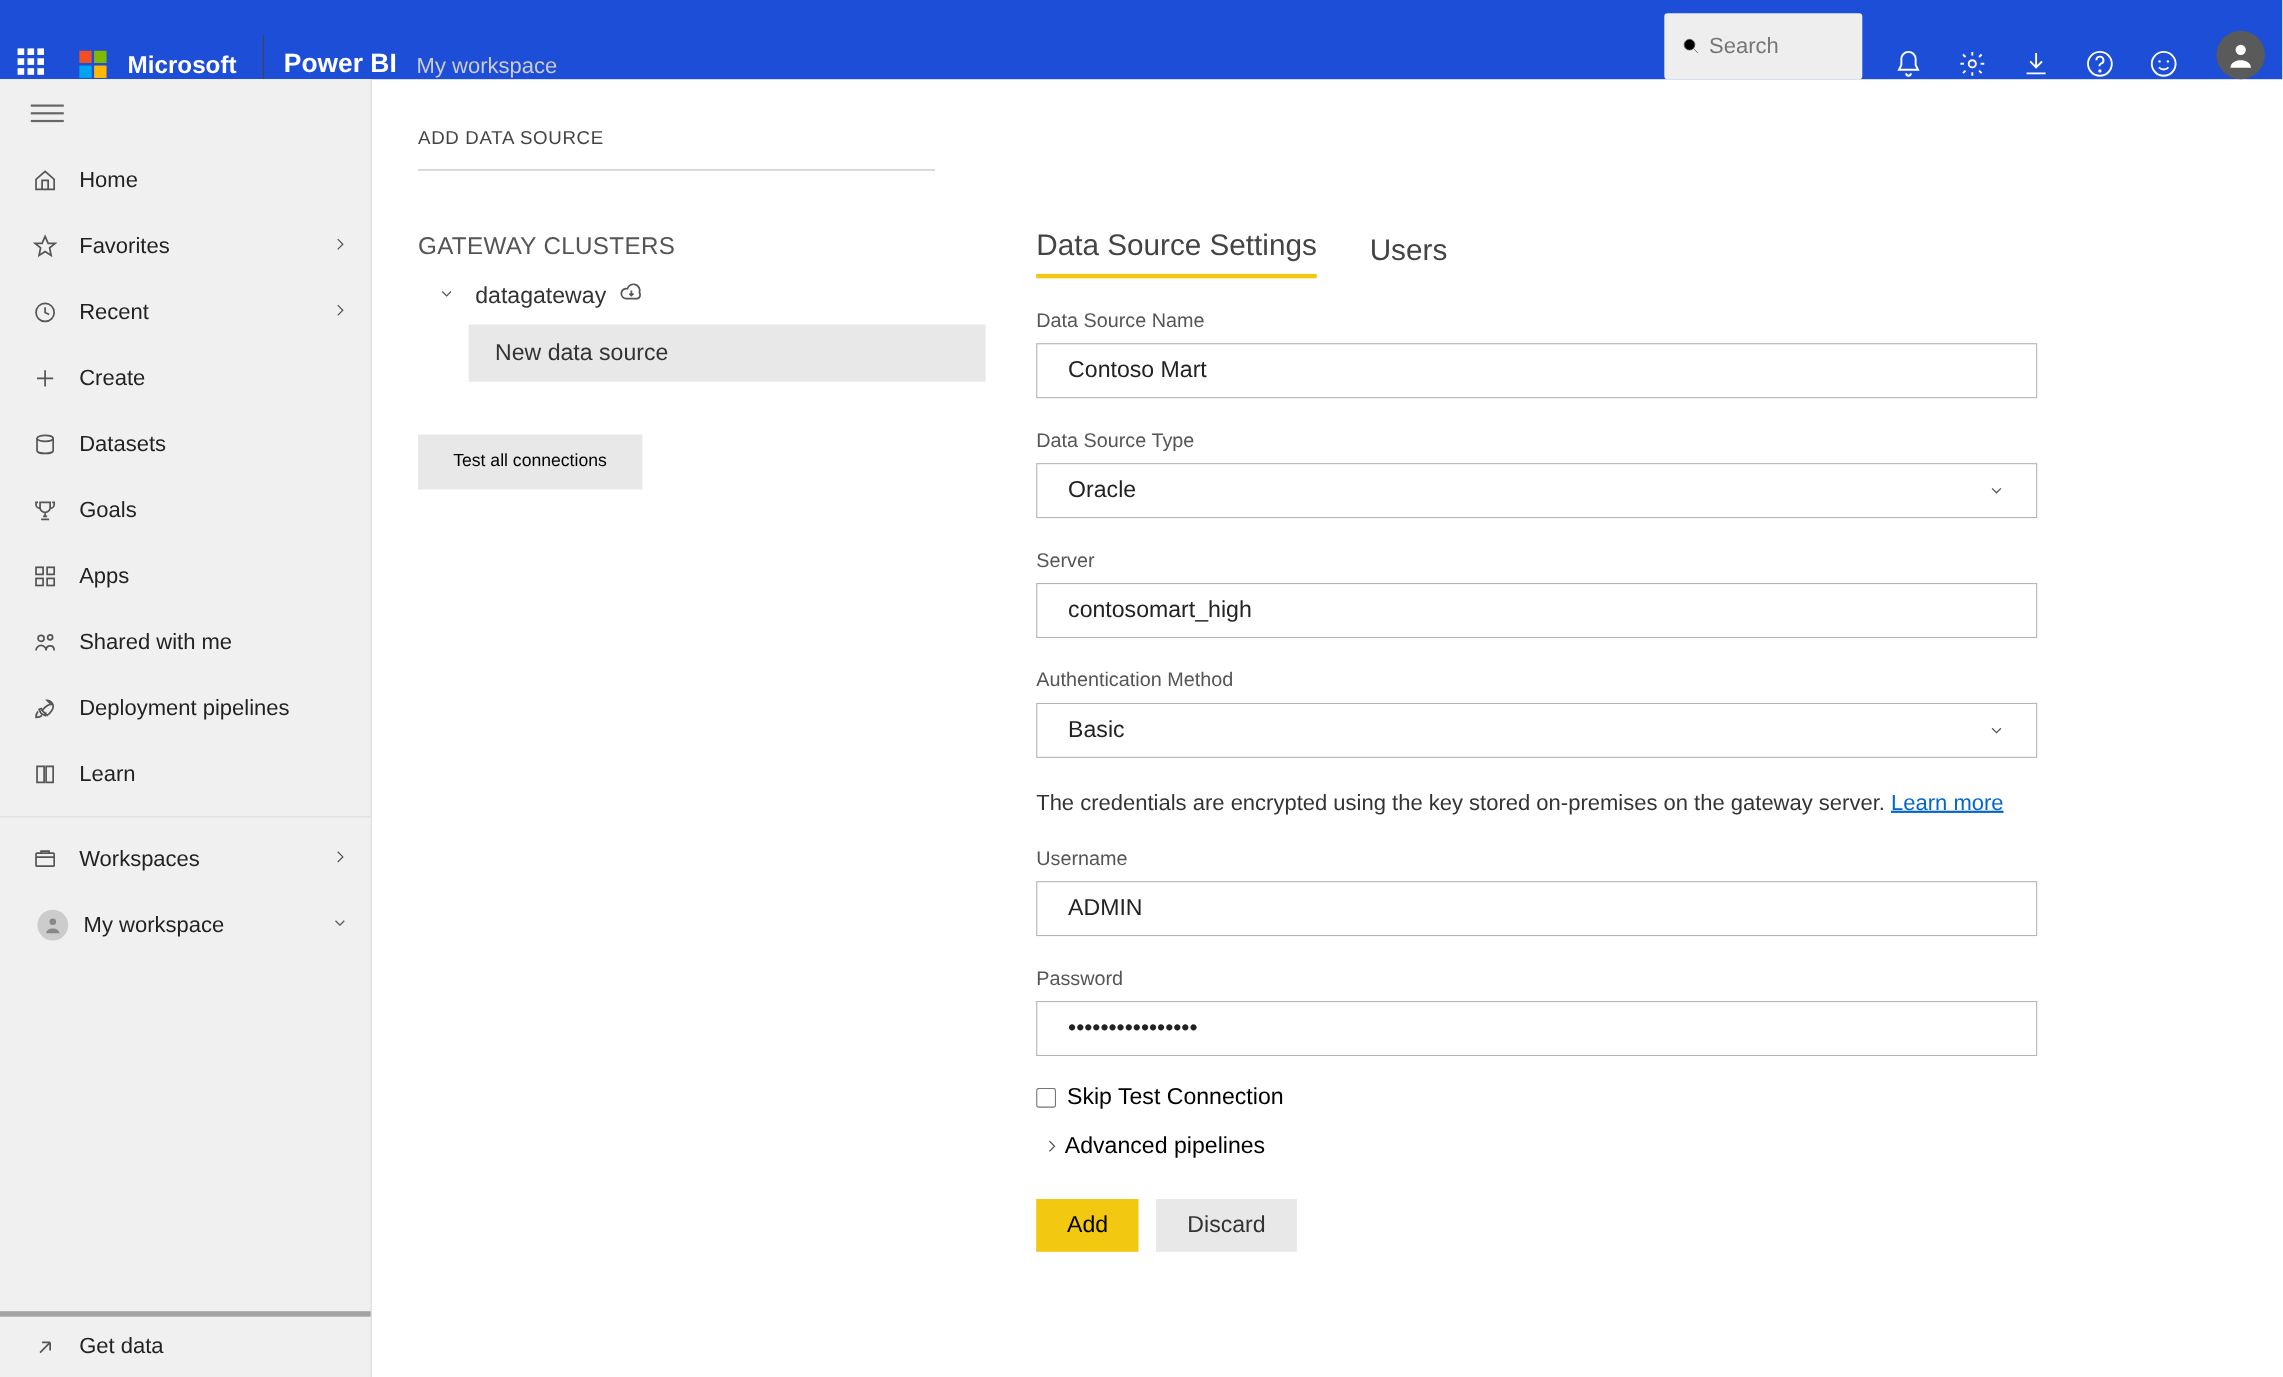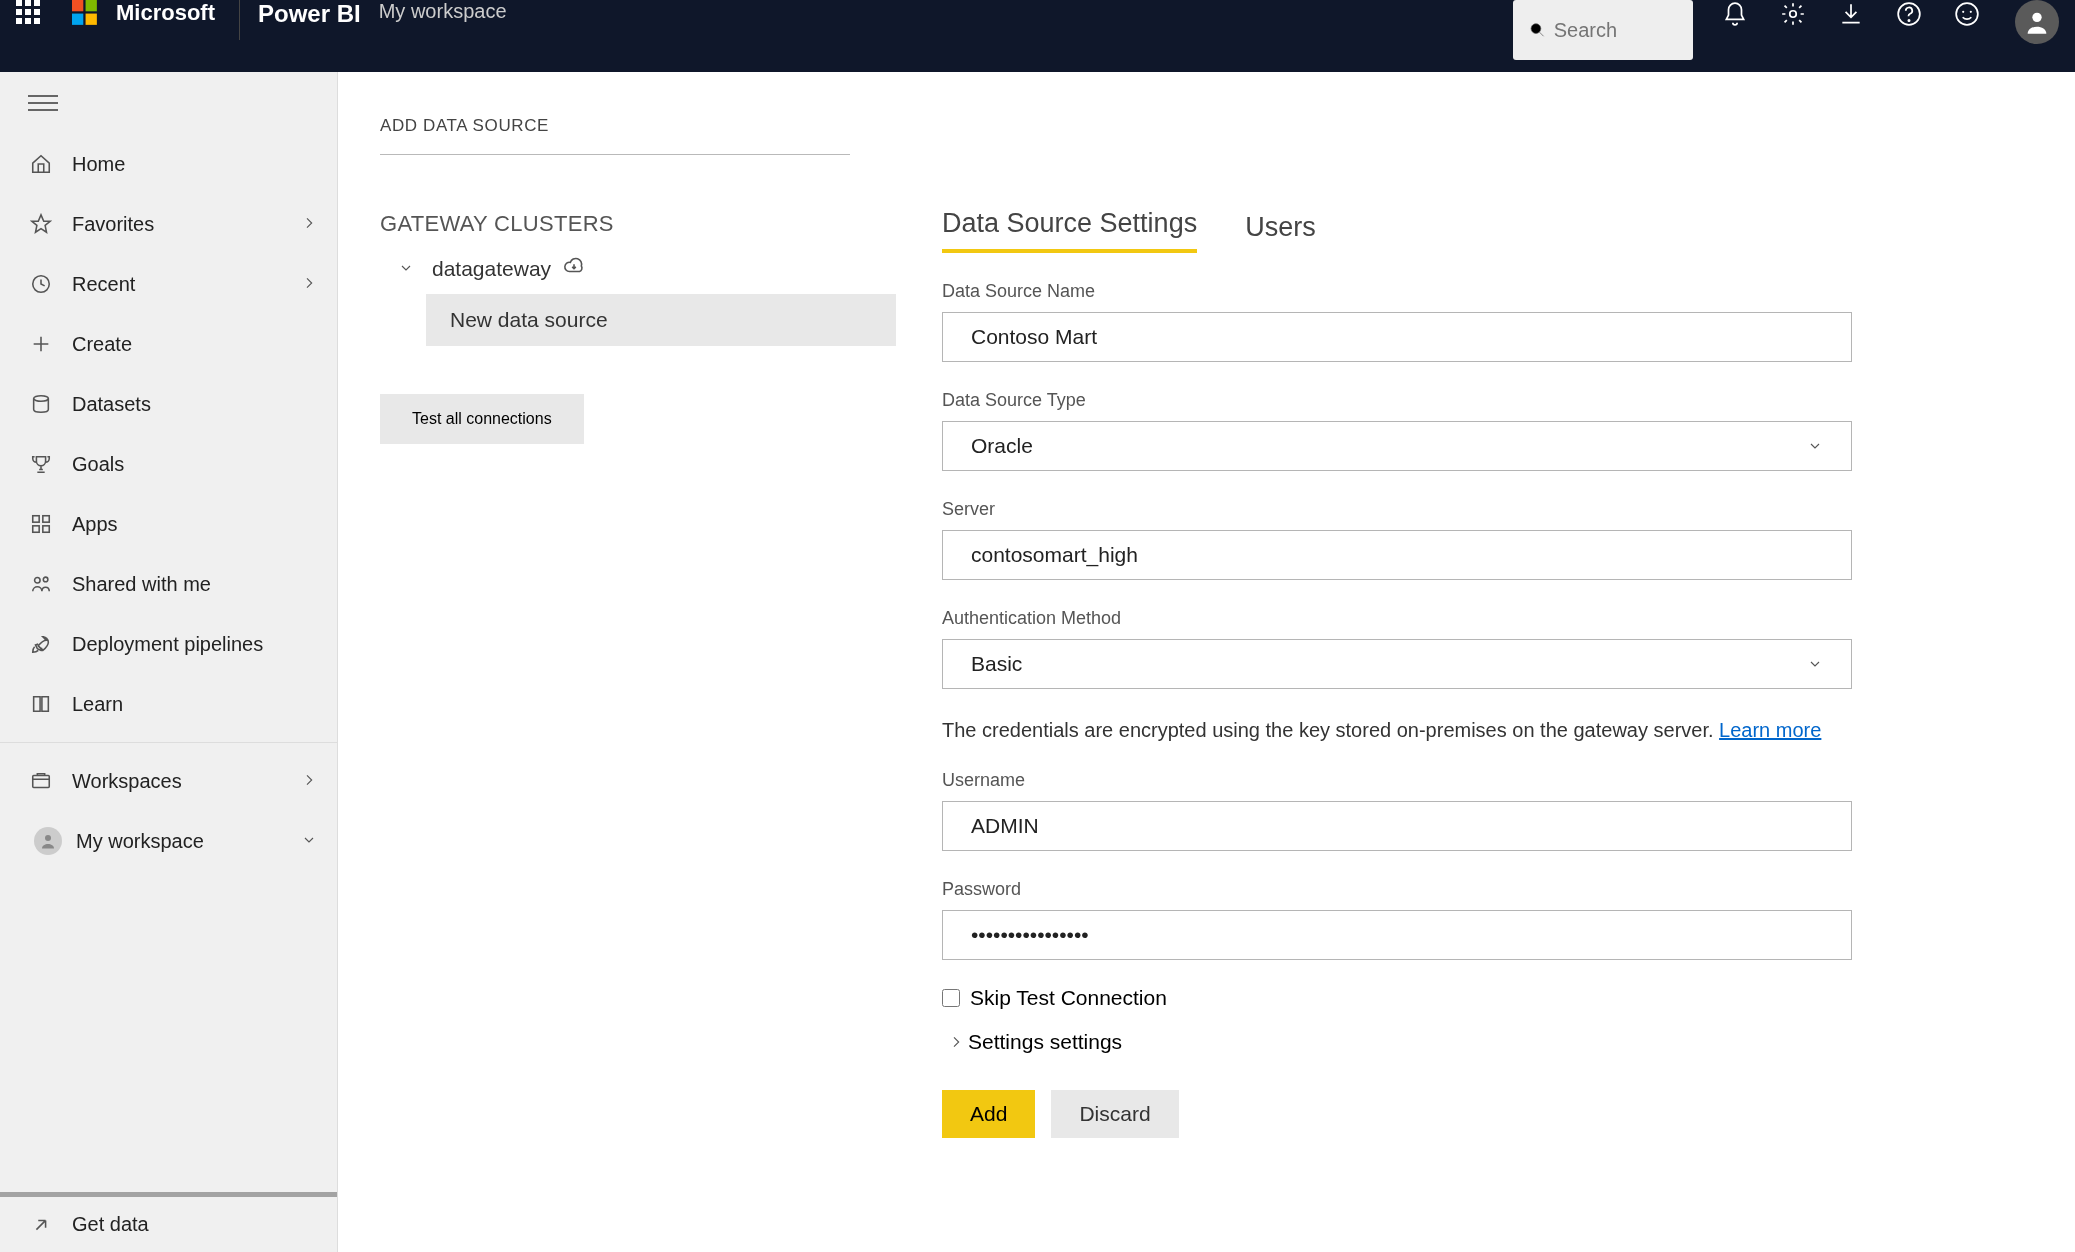--- a/index.html
+++ b/index.html
@@ -1,20 +1,20 @@
 <!DOCTYPE html>
 <html><head>
 <meta charset="utf-8">
 <style>
   * { box-sizing: border-box; margin: 0; padding: 0; font-family: "Segoe UI", -apple-system, BlinkMacSystemFont, sans-serif; }
   body { width: 2075px; height: 1252px; background: #fff; overflow: hidden; }
 
   
   .header {
-    display: flex; align-items: flex-start; height: 72px; background: #0f172a; color: #fff;
+    display: flex; align-items: flex-end; height: 72px; background: #1d4ed8; color: #fff;
     padding: 0 16px;
   }
   .header .waffle { width: 28px; height: 28px; display: grid; grid-template-columns: repeat(3,6px);
     grid-template-rows: repeat(3,6px); gap: 3px; margin-right: 28px; cursor: pointer; }
   .header .waffle span { background: #fff; }
   .ms-logo { display: flex; align-items: center; margin-right: 10px; }
   .ms-logo svg { width: 26px; height: 26px; }
   .brand { font-size: 22px; font-weight: 600; margin-left: 8px; }
   .divider { width: 1px; height: 40px; background: #444; margin: 0 18px 0 24px; }
   .product { font-size: 24px; font-weight: 600; }
@@ -372,21 +372,21 @@
 
     <div class="checkbox-row">
       <input type="checkbox" style="">
       <span>Skip Test Connection</span>
     </div>
 
     <div class="adv-row">
       <svg class="ico-sm" viewBox="0 0 24 24">
           <path d="M9 5l7 7-7 7"></path>
         </svg>
-      <span>Settings settings</span>
+      <span>Advanced pipelines</span>
     </div>
 
     <div class="btn-row">
       <div class="btn btn-primary">Add</div>
       <div class="btn btn-secondary">Discard</div>
     </div>
   </div>
 </div>
 
 </body></html>

